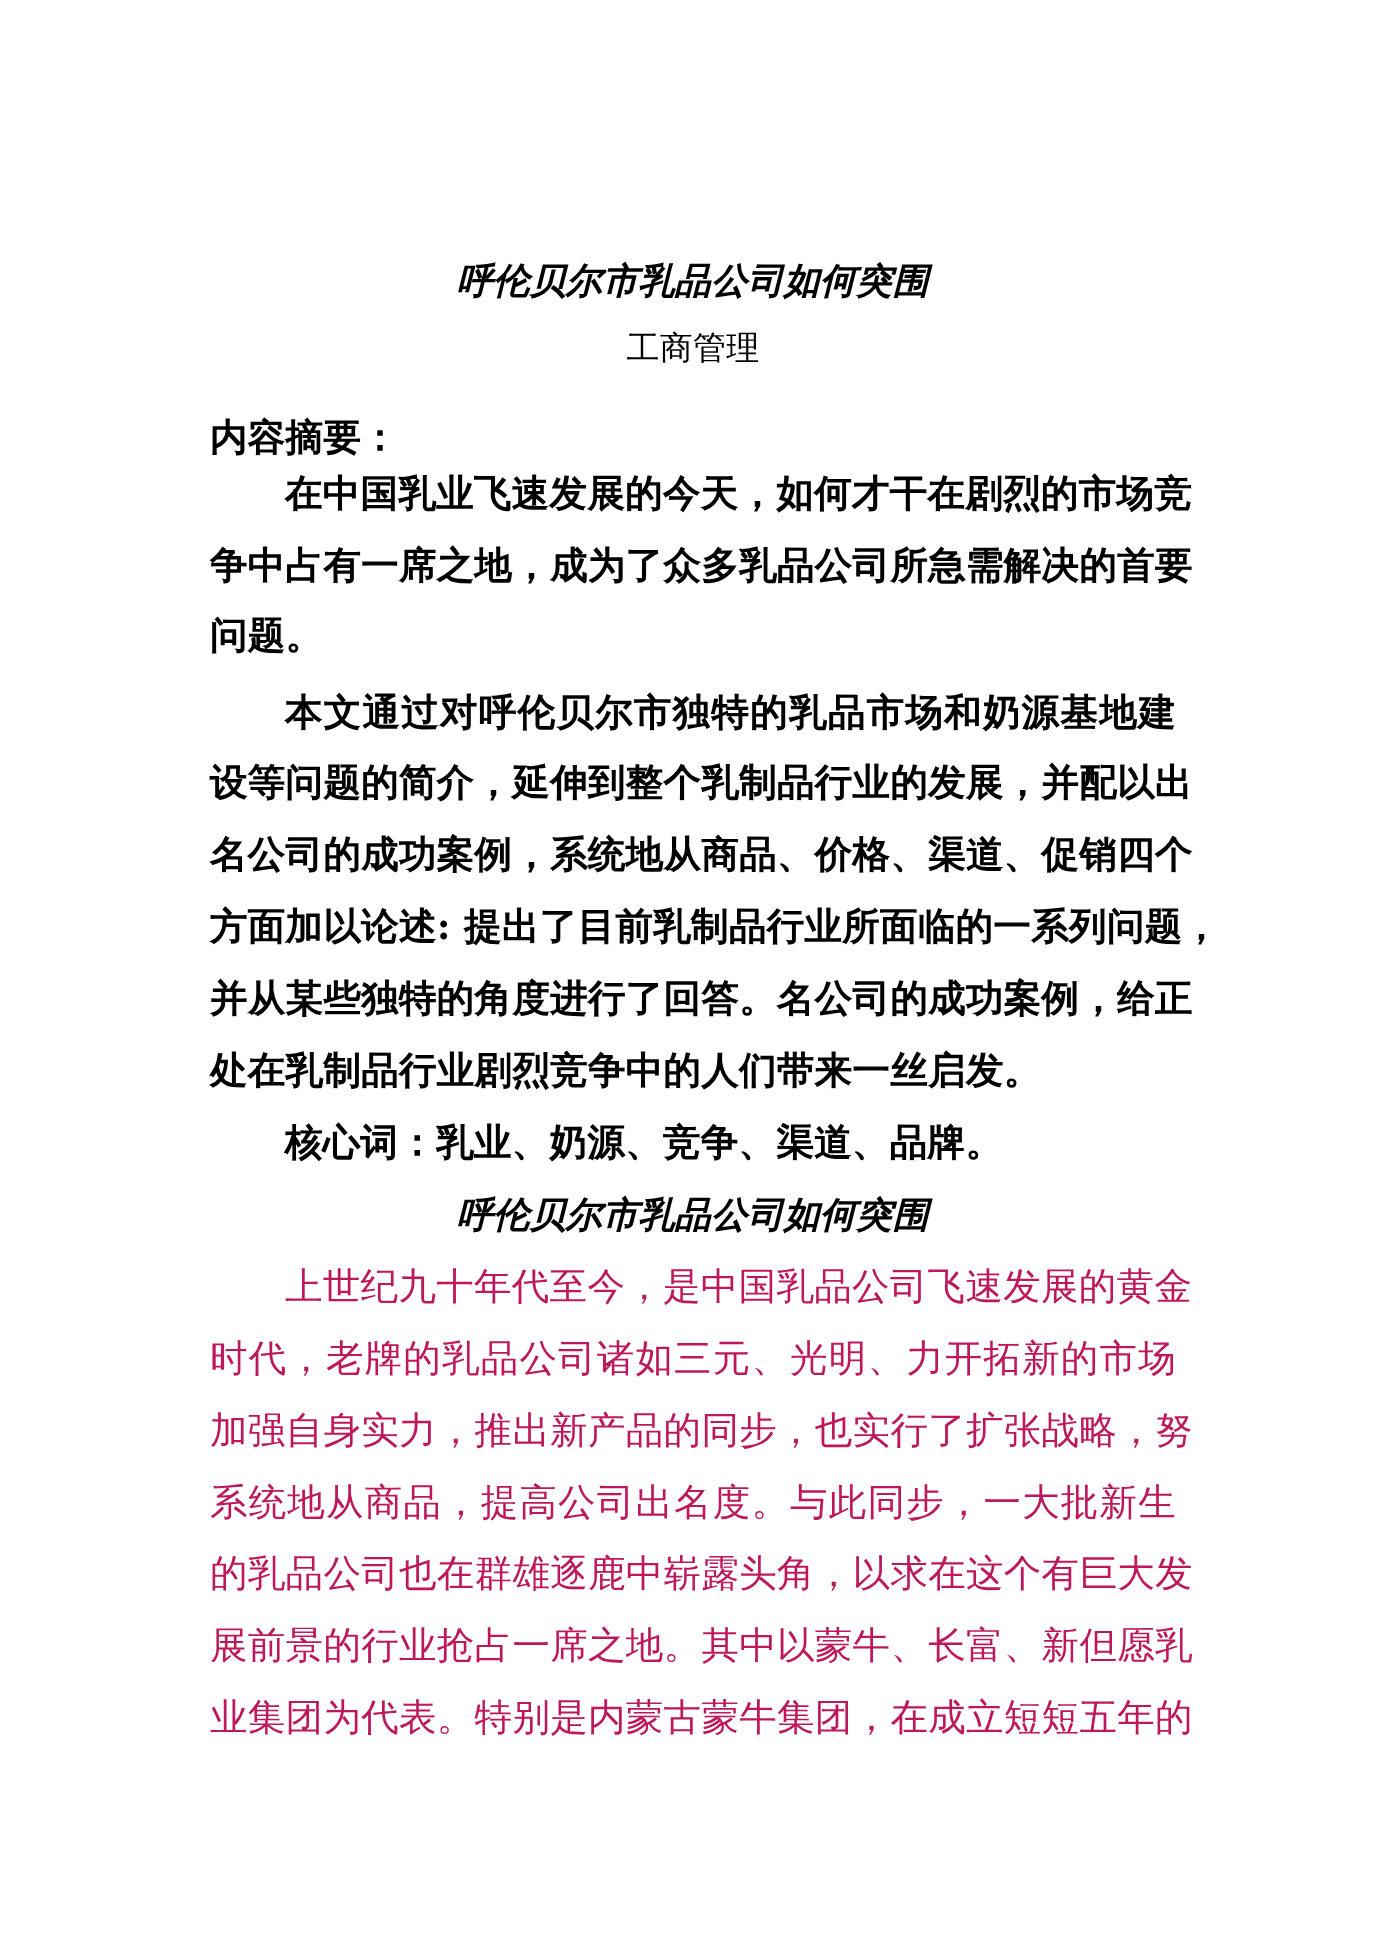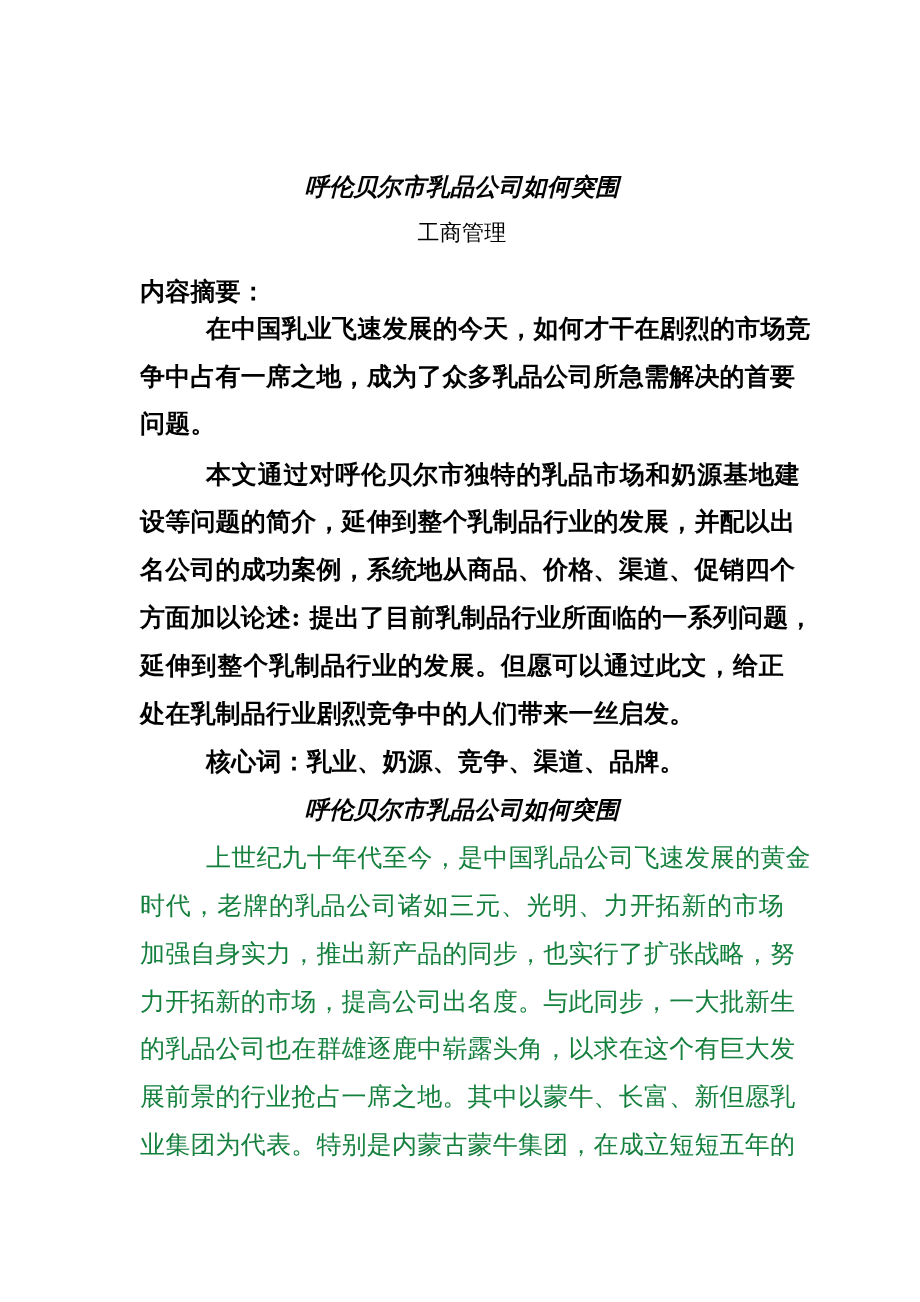--- a/index.html
+++ b/index.html
@@ -23,33 +23,33 @@
     }
     .line {
       position: absolute;
       left: 0;
       white-space: nowrap;
       font-size: 25px;
       line-height: 30px;
       letter-spacing: 0.2px;
     }
     .bold { font-weight: bold; }
-    .regular { font-weight: normal; color: #15803d; }
+    .regular { font-weight: normal; color: #be185d; }
     .center {
       width: 644px;
       text-align: center;
     }
     .title { font-size: 24px; font-style: italic; }
     .subtitle { font-size: 22px; font-weight: normal; }
     .justify {
       width: 644px;
       text-align: justify;
       text-align-last: justify;
     }
-    .indent { left: 50px; margin-left: 16px; }
+    .indent { left: 50px; }
     .indent.justify { width: 594px; }
   </style>
 </head>
 <body>
 
 <div class="page">
 
   <div class="line bold center title" style="top:172px;">呼伦贝尔市乳品公司如何突围</div>
   <div class="line center subtitle" style="top:218px;">工商管理</div>
   <div class="line bold" style="top:266px;margin-top:11px;">内容摘要：</div>
@@ -58,31 +58,31 @@
     <div class="line bold indent justify" style="top:314px;">在中国乳业飞速发展的今天，如何才干在剧烈的市场竞</div>
     <div class="line bold justify" style="top:362px;">争中占有一席之地，成为了众多乳品公司所急需解决的首要</div>
     <div class="line bold" style="top:409px;">问题。</div>
   </div>
 
   <div>
     <div class="line bold indent justify" style="top:460px;">本文通过对呼伦贝尔市独特的乳品市场和奶源基地建</div>
     <div class="line bold justify" style="top:507px;">设等问题的简介，延伸到整个乳制品行业的发展，并配以出</div>
     <div class="line bold justify" style="top:555px;">名公司的成功案例，系统地从商品、价格、渠道、促销四个</div>
     <div class="line bold justify" style="top:603px;">方面加以论述: 提出了目前乳制品行业所面临的一系列问题，</div>
-    <div class="line bold justify" style="top:651px;">延伸到整个乳制品行业的发展。但愿可以通过此文，给正</div>
+    <div class="line bold justify" style="top:651px;">并从某些独特的角度进行了回答。名公司的成功案例，给正</div>
     <div class="line bold" style="top:699px;">处在乳制品行业剧烈竞争中的人们带来一丝启发。</div>
   </div>
 
   <div class="line bold indent" style="top:747px;">核心词：乳业、奶源、竞争、渠道、品牌。</div>
 
   <div class="line bold center title" style="top:795px;">呼伦贝尔市乳品公司如何突围</div>
 
   <div>
     <div class="line regular indent justify" style="top:843px;">上世纪九十年代至今，是中国乳品公司飞速发展的黄金</div>
     <div class="line regular justify" style="top:891px;">时代，老牌的乳品公司诸如三元、光明、力开拓新的市场</div>
     <div class="line regular justify" style="top:939px;">加强自身实力，推出新产品的同步，也实行了扩张战略，努</div>
-    <div class="line regular justify" style="top:987px;">力开拓新的市场，提高公司出名度。与此同步，一大批新生</div>
+    <div class="line regular justify" style="top:987px;">系统地从商品，提高公司出名度。与此同步，一大批新生</div>
     <div class="line regular justify" style="top:1034px;">的乳品公司也在群雄逐鹿中崭露头角，以求在这个有巨大发</div>
     <div class="line regular justify" style="top:1082px;">展前景的行业抢占一席之地。其中以蒙牛、长富、新但愿乳</div>
     <div class="line regular justify" style="top:1130px;">业集团为代表。特别是内蒙古蒙牛集团，在成立短短五年的</div>
   </div>
 
 </div>
 
 </body></html>

